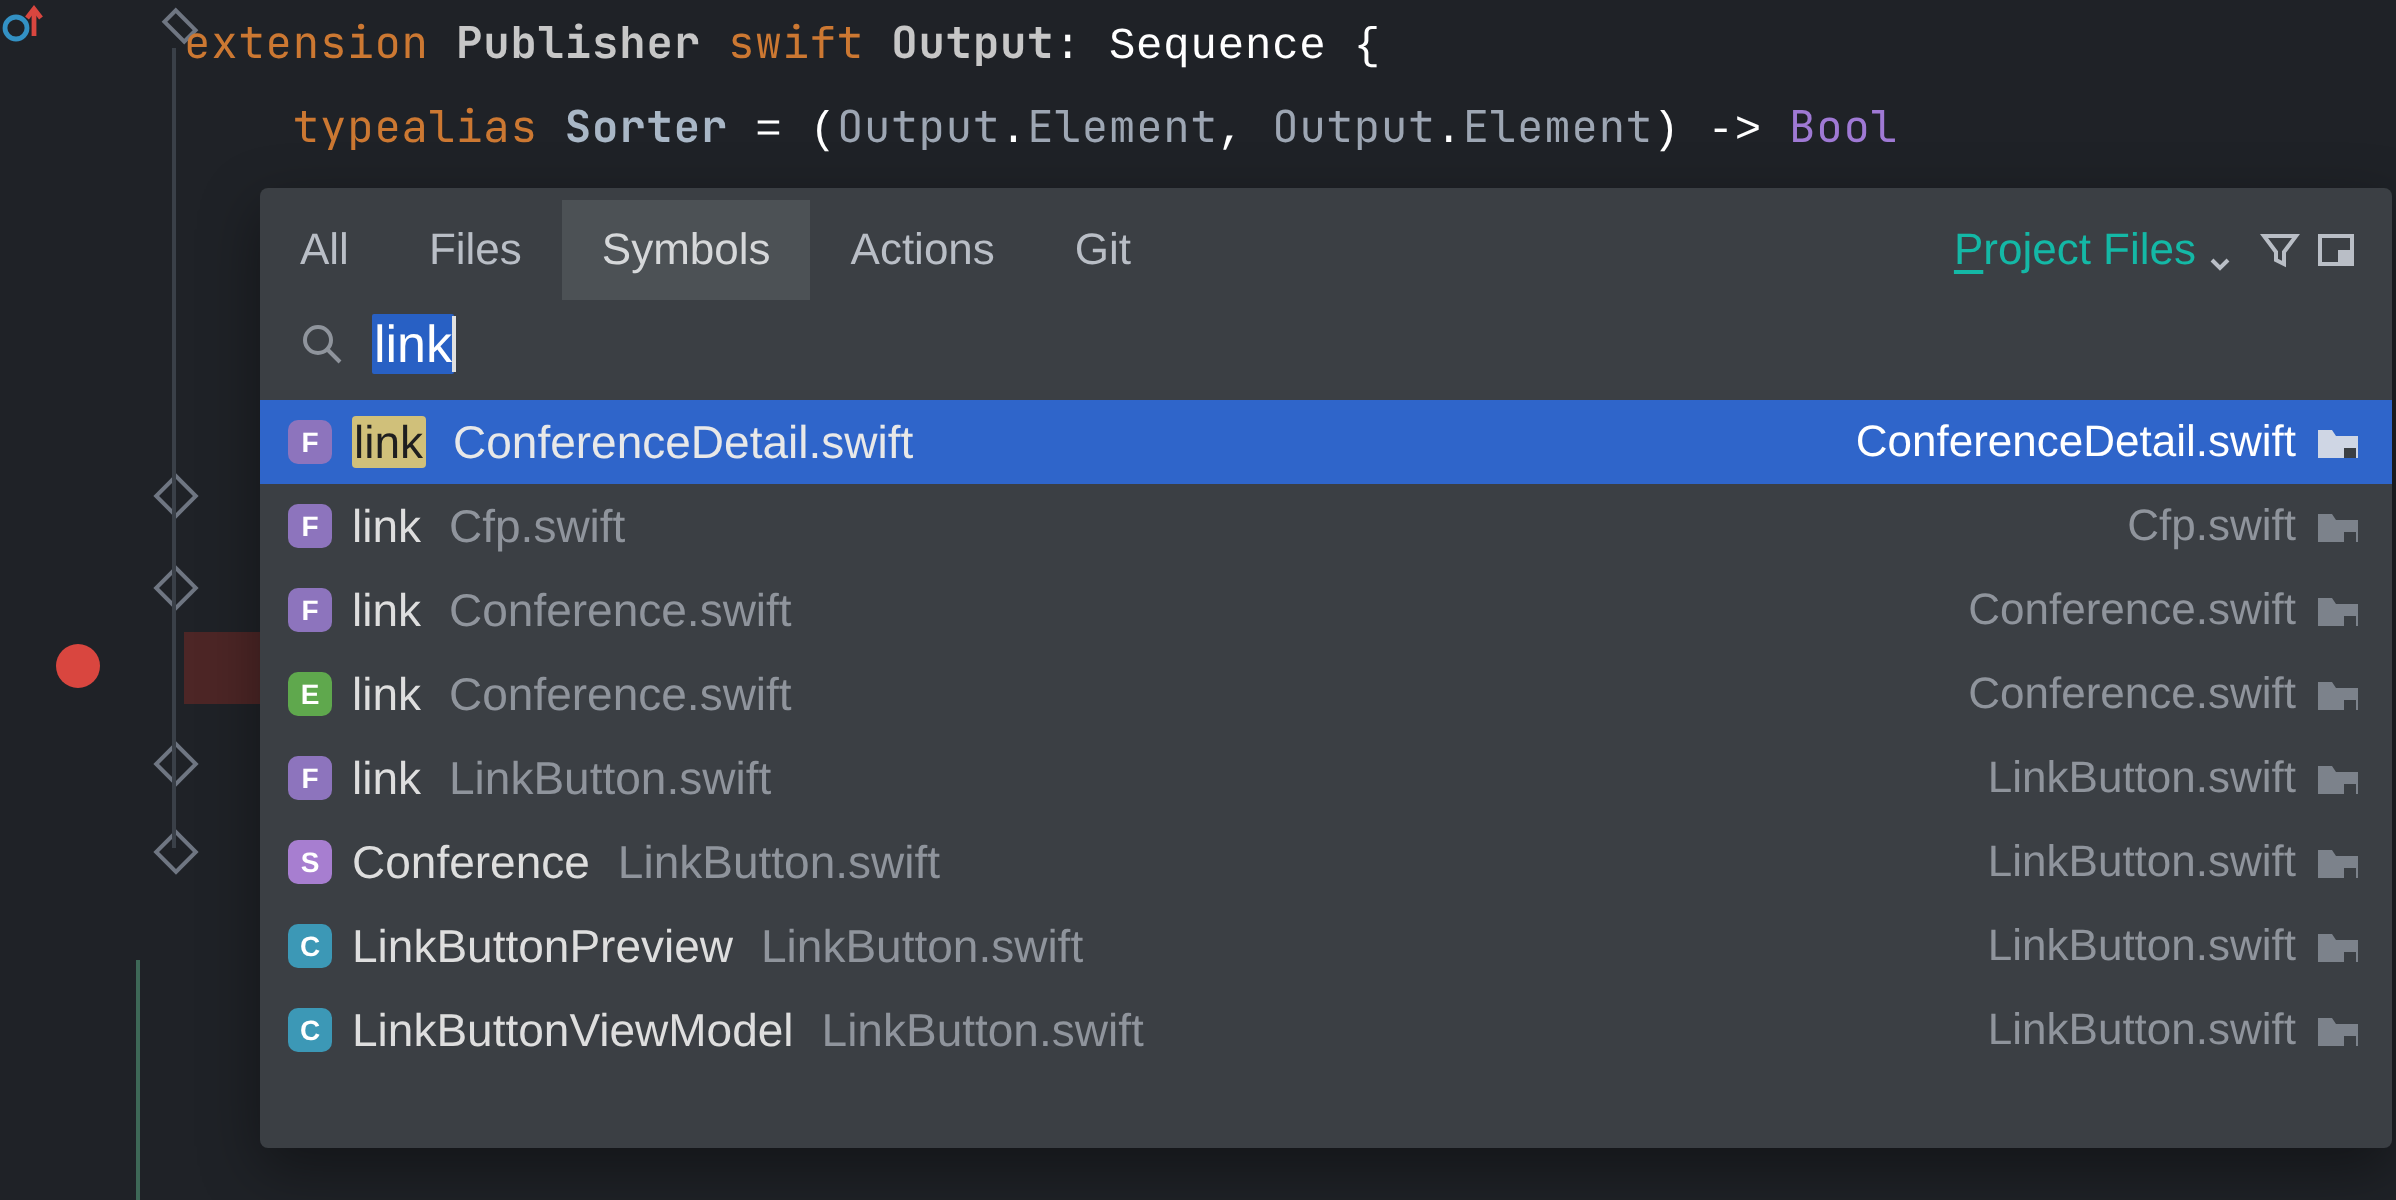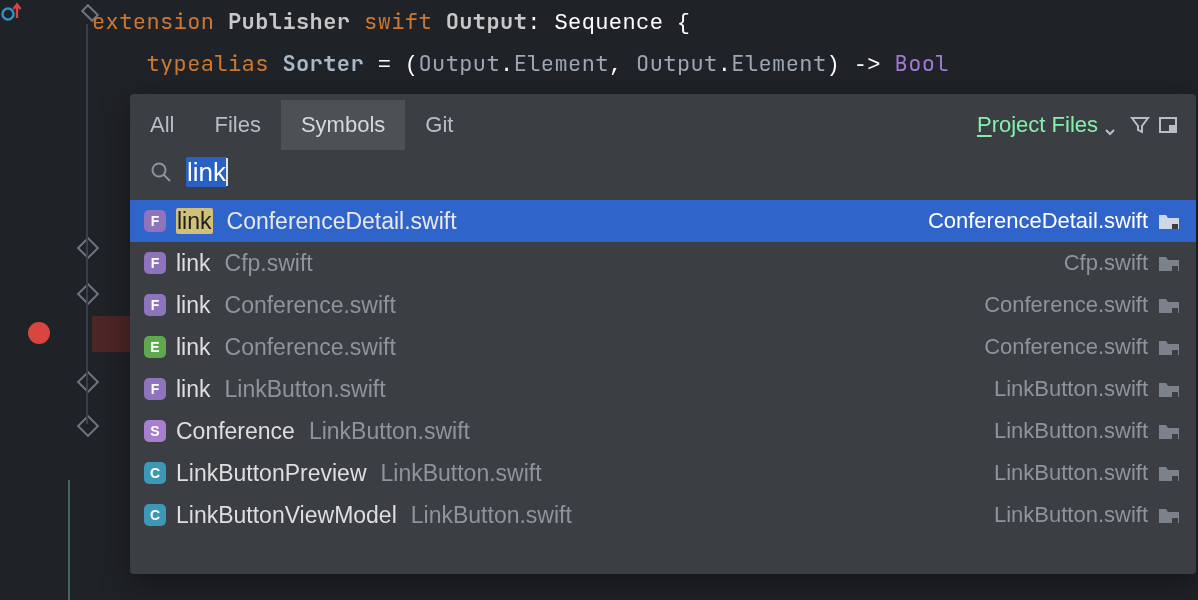--- a/index.html
+++ b/index.html
@@ -104,21 +104,21 @@
     font-size: 22px;
     cursor: pointer;
   }
   .tab.active {
     background: #4c5155;
     color: #d6d8da;
     text-align: right;
   }
   .spacer { flex: 1; }
   .scope {
-    color: #86efac;
+    color: #14b8a6;
     font-size: 22px;
     display:flex; align-items:flex-end; gap:6px;
     padding: 0 10px;
     cursor:pointer;
   }
   .scope .ul { text-decoration: underline; text-underline-offset: 3px; }
   .toolbar-icon {
     width: 28px; height: 50px;
     display:flex; align-items:center; justify-content:center;
     color:#b9bec6;
@@ -256,20 +256,21 @@
 </div>
 
 <div class="code"><span class="kw">extension </span><span class="type">Publisher </span><span class="kw">swift </span><span class="type">Output</span><span class="punct">: Sequence {</span>
 <span>    </span><span class="kw">typealias </span><span class="func">Sorter</span><span class="punct"> = (</span><span class="type2">Output</span><span class="punct">.</span><span class="type2">Element</span><span class="punct">, </span><span class="type2">Output</span><span class="punct">.</span><span class="type2">Element</span><span class="punct">) -&gt; </span><span class="ret">Bool</span></div>
 
 <div class="popup">
   <div class="tabs">
     <div class="tab">All</div>
     <div class="tab">Files</div>
     <div class="tab active">Symbols</div>
+    <div class="tab">Actions</div>
     <div class="tab">Git</div>
     <span class="spacer"></span>
     <div class="scope">
       <span><span class="ul">P</span><span>roject Files</span></span>
       <svg width="12" height="12" viewBox="0 0 12 12">
           <path d="M2 4 L6 8 L10 4" stroke="#b9bec6" stroke-width="2" fill="none"></path>
         </svg>
     </div>
     <div class="toolbar-icon">
       <svg width="20" height="20" viewBox="0 0 20 20">

